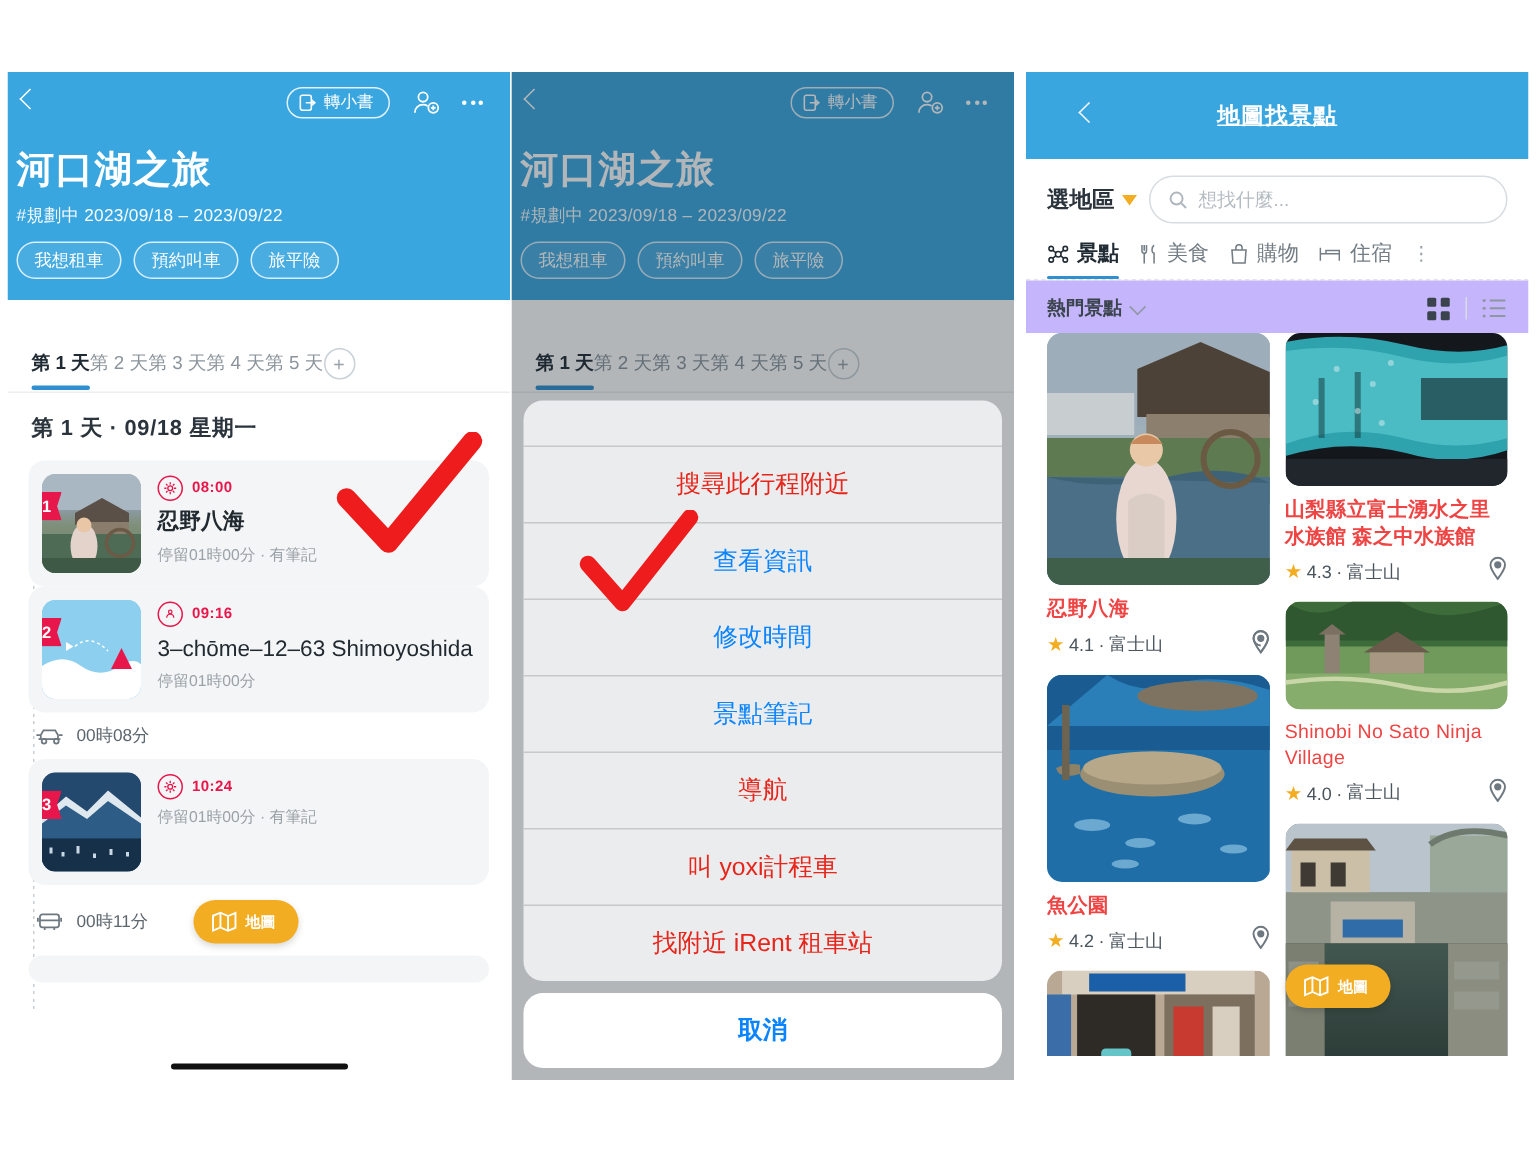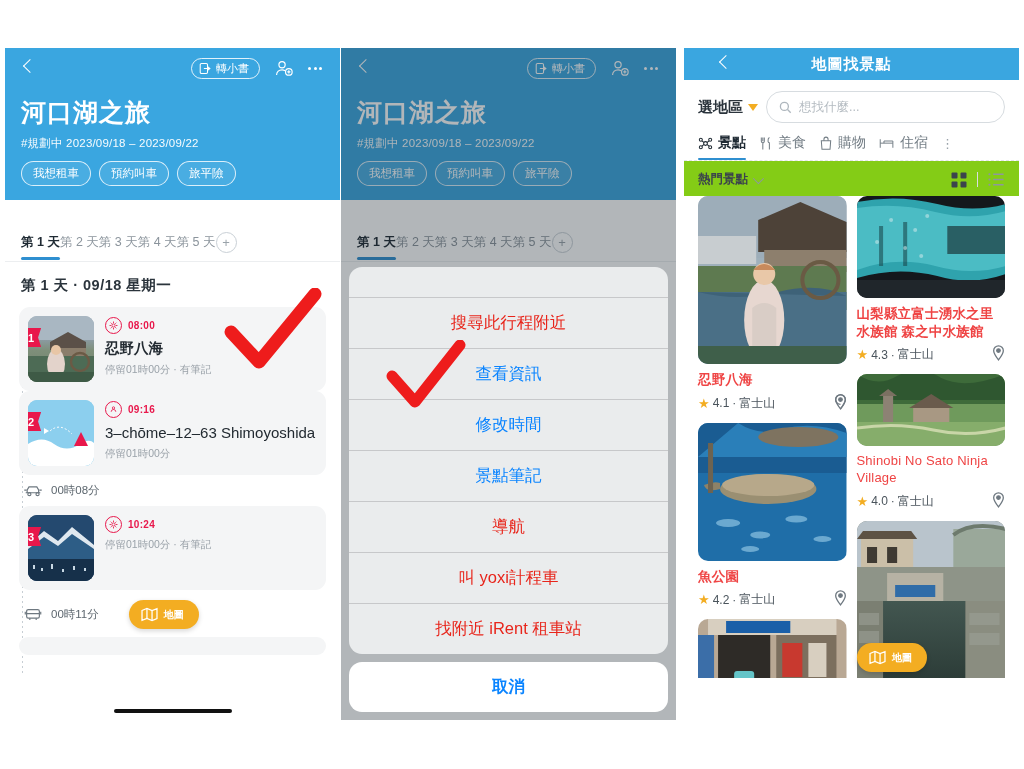--- a/index.html
+++ b/index.html
@@ -12,21 +12,21 @@
   }
   .stage{position:absolute;inset:0;}
 
   
   .phone{position:absolute;top:48px;width:335px;height:672px;overflow:hidden;background:#fff;}
   #panel1{left:5px;}
   #panel2{left:341px;}
   #panel3{left:684px;}
 
   
-  .blue-head{background:#3aa6e0;color:#fff;padding:0 14px 14px 14px;position:relative;}
+  .blue-head{background:#3aa6e0;color:#fff;padding:0 14px 14px 4px;position:relative;}
   .bh-row{height:40px;display:flex;align-items:center;}
   .back-chev{width:22px;height:22px;position:relative;flex:0 0 auto;cursor:pointer;}
   .back-chev:before{content:"";position:absolute;left:6px;top:4px;width:9px;height:9px;
      border-left:1.8px solid #fff;border-bottom:1.8px solid #fff;transform:rotate(45deg);}
   .bh-spacer{flex:1;}
   .pill-btn{display:flex;align-items:center;gap:4px;border:1px solid rgba(255,255,255,.85);
      border-radius:13px;padding:3px 10px 3px 7px;font-size:11px;line-height:1;}
   .book-ico{width:13px;height:13px;position:relative;display:inline-block;}
   .book-ico svg{display:block;}
   .adduser{width:24px;height:20px;margin-left:12px;display:flex;align-items:center;justify-content:center;}
@@ -72,33 +72,33 @@
   .dim{position:absolute;inset:0;background:rgba(30,40,50,.34);z-index:5;}
   .sheet-wrap{position:absolute;left:8px;right:8px;bottom:8px;z-index:6;}
   .sheet{background:rgba(238,240,241,.93);border-radius:13px;overflow:hidden;}
   .sheet-head{height:30px;}
   .sheet-item{height:50px;display:flex;align-items:center;justify-content:center;font-size:16.5px;
      border-top:.7px solid rgba(60,60,67,.2);cursor:pointer;}
   .sheet-cancel{margin-top:8px;background:#fff;border-radius:13px;height:50px;display:flex;align-items:center;
      justify-content:center;font-size:16.5px;font-weight:bold;color:#0a84ff;cursor:pointer;}
 
   
-  .p3head{background:#3aa6e0;height:32px;display:flex;align-items:center;padding:0 31px;color:#fff;}
+  .p3head{background:#3aa6e0;height:58px;display:flex;align-items:center;padding:0 31px;color:#fff;text-decoration:underline;}
   .p3title{flex:1;text-align:center;font-size:15px;font-weight:bold;letter-spacing:1px;margin-right:22px;}
   .searchbar{display:flex;align-items:center;gap:8px;padding:11px 14px 9px 14px;background:#fff;}
   .region{display:flex;align-items:center;gap:5px;font-size:15px;font-weight:bold;color:#2b343c;cursor:pointer;white-space:nowrap;}
   .caret-dn{width:0;height:0;border-left:5px solid transparent;border-right:5px solid transparent;border-top:7px solid #f3ad22;}
   .searchin{flex:1;height:30px;border:1px solid #d7dce0;border-radius:16px;display:flex;align-items:center;gap:7px;padding:0 12px;cursor:text;}
   .searchin .ph{font-size:12.5px;color:#b4bbc1;}
   .cats{display:flex;align-items:flex-end;gap:13px;padding:2px 14px 0 14px;border-bottom:1px dashed #e3e6e9;background:#fff;}
   .cat{display:flex;align-items:center;gap:5px;font-size:14px;color:#737d85;padding-bottom:8px;position:relative;cursor:pointer;white-space:nowrap;}
   .cat.active{color:#1f2a33;font-weight:bold;}
   .cat.active:after{content:"";position:absolute;left:0;right:0;bottom:0;height:2.5px;background:#2f8fd0;border-radius:2px;}
   .cat-more{color:#9aa3aa;font-size:13px;padding-bottom:9px;letter-spacing:1px;}
-  .sortrow{display:flex;align-items:center;padding:10px 14px 8px 14px;background:#84cc16;}
+  .sortrow{display:flex;align-items:center;padding:10px 14px 8px 14px;background:#c4b5fd;}
   .sortlab{font-size:12.5px;font-weight:bold;color:#3b444c;display:flex;align-items:center;gap:5px;cursor:pointer;}
   .chev-sm{width:7px;height:7px;border-right:1.4px solid #8e979e;border-bottom:1.4px solid #8e979e;transform:rotate(45deg) translateY(-2px);}
   .viewtoggle{margin-left:auto;display:flex;align-items:center;gap:10px;}
   .vt-sep{width:1px;height:15px;background:#d9dde0;}
   .masonry{padding:0 14px;display:flex;gap:10px;background:#fff;height:calc(100% - 190px);overflow:hidden;}
   .mcol{flex:1;min-width:0;}
   .pcard{margin-bottom:9px;}
   .pimg{width:100%;border-radius:10px;overflow:hidden;display:block;position:relative;}
   .pname{font-size:13px;color:#ef4444;margin-top:7px;line-height:1.3;letter-spacing:.2px;}
   .pname.cjk{font-weight:bold;font-size:13.5px;}

